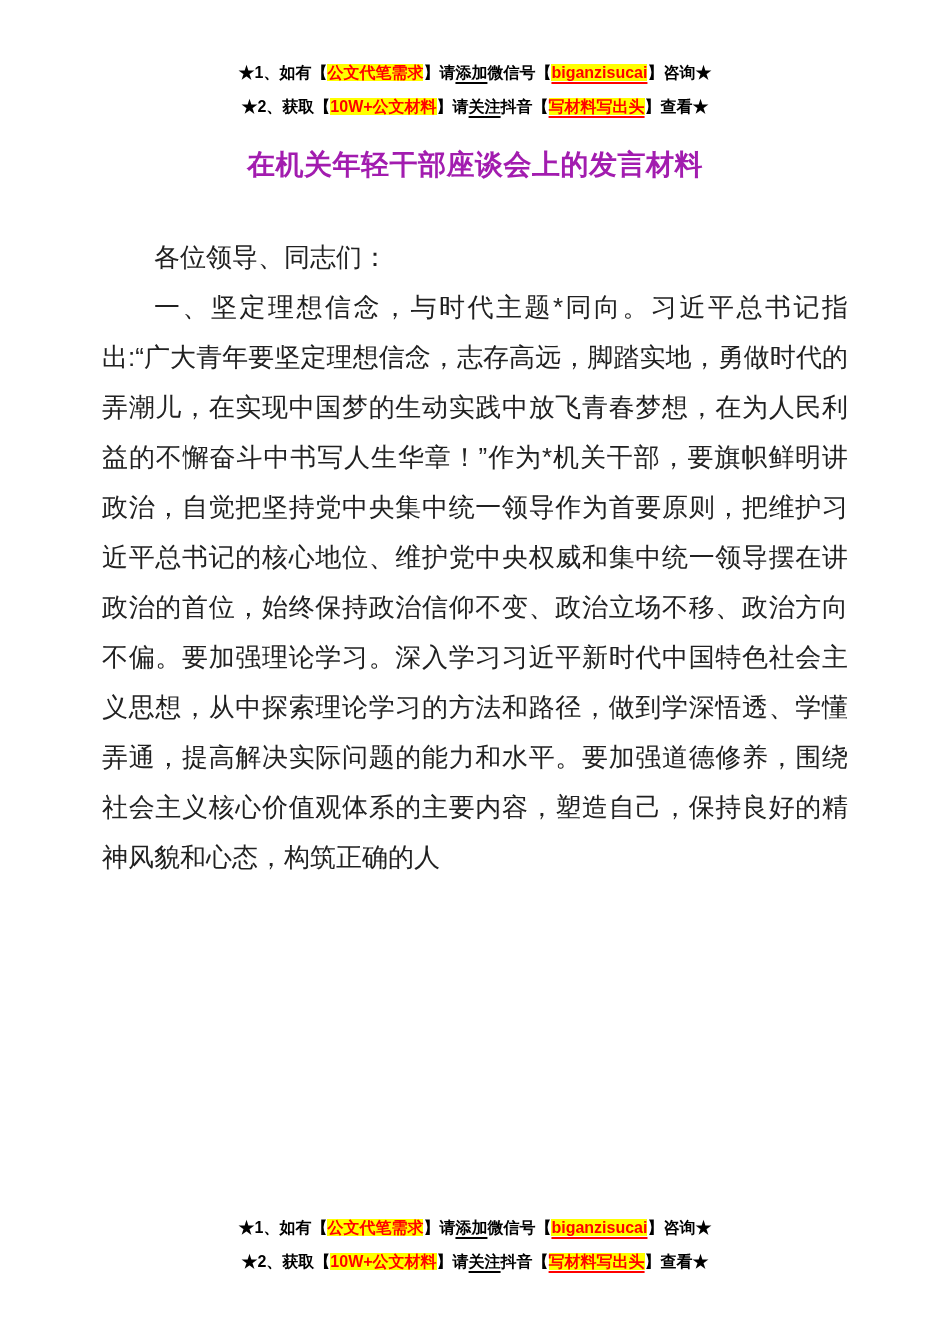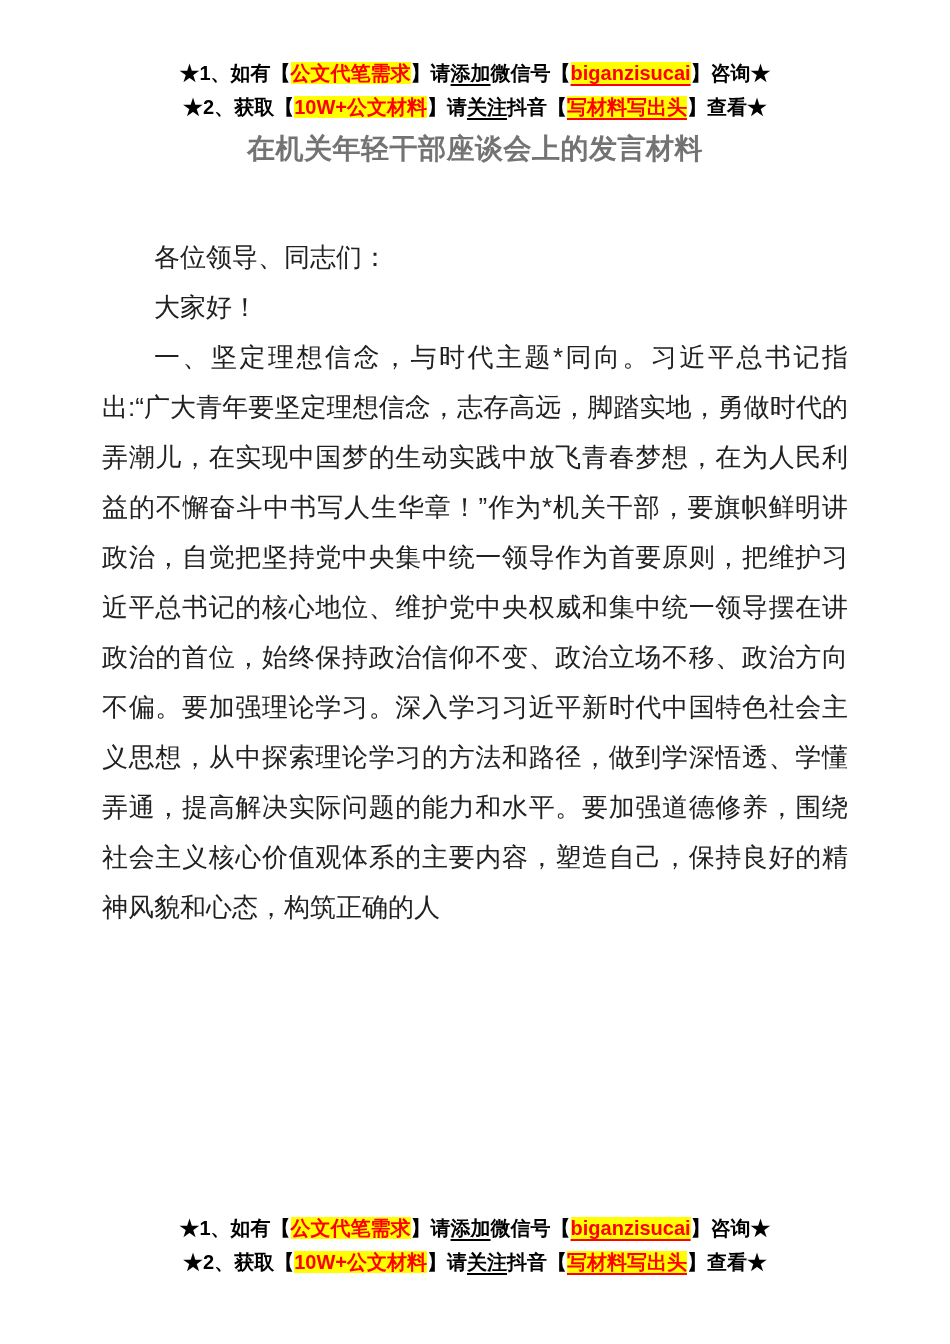--- a/index.html
+++ b/index.html
@@ -14,47 +14,47 @@
     background: #ffffff;
     font-family: "Liberation Sans", sans-serif;
     overflow: hidden;
   }
   
   .promo {
     position: absolute;
     left: 0;
     right: 0;
     text-align: center;
-    font-size: 20px;
+    font-size: 16px;
     line-height: 34px;
     font-weight: bold;
     color: #000000;
     white-space: nowrap;
   }
   .promo-top { top: 56px; }
   .promo-bottom { top: 1211px; }
   .hl-red {
     color: #ff0000;
     background: #ffff00;
   }
   .u {
     text-decoration: underline;
     text-decoration-thickness: 2px;
     text-underline-offset: 4px;
   }
   
   .doc-title {
     position: absolute;
-    top: 130px;
+    top: 146px;
     left: 0;
     right: 0;
     text-align: center;
     font-size: 28px;
     font-weight: bold;
-    color: #737373;
+    color: #a21caf;
     letter-spacing: 0.5px;
   }
   
   .doc-body {
     position: absolute;
     top: 232px;
     left: 102px;
     right: 102px;
     font-size: 26px;
     line-height: 50px;
@@ -73,21 +73,20 @@
 
   <div class="promo promo-top">
     <div class="promo-line"><span>★1、如有【</span><span class="hl-red">公文代笔需求</span><span>】请</span><span class="u">添加</span><span>微信号【</span><span class="hl-red u">biganzisucai</span><span>】咨询★</span></div>
     <div class="promo-line"><span>★2、获取【</span><span class="hl-red">10W+公文材料</span><span>】请</span><span class="u">关注</span><span>抖音【</span><span class="hl-red u">写材料写出头</span><span>】查看★</span></div>
   </div>
 
   <div class="doc-title">在机关年轻干部座谈会上的发言材料</div>
 
   <div class="doc-body">
     <p>各位领导、同志们：</p>
-    <p>大家好！</p>
     <p>一、坚定理想信念，与时代主题*同向。习近平总书记指出:“广大青年要坚定理想信念，志存高远，脚踏实地，勇做时代的弄潮儿，在实现中国梦的生动实践中放飞青春梦想，在为人民利益的不懈奋斗中书写人生华章！”作为*机关干部，要旗帜鲜明讲政治，自觉把坚持党中央集中统一领导作为首要原则，把维护习近平总书记的核心地位、维护党中央权威和集中统一领导摆在讲政治的首位，始终保持政治信仰不变、政治立场不移、政治方向不偏。要加强理论学习。深入学习习近平新时代中国特色社会主义思想，从中探索理论学习的方法和路径，做到学深悟透、学懂弄通，提高解决实际问题的能力和水平。要加强道德修养，围绕社会主义核心价值观体系的主要内容，塑造自己，保持良好的精神风貌和心态，构筑正确的人</p>
   </div>
 
   <div class="promo promo-bottom">
     <div class="promo-line"><span>★1、如有【</span><span class="hl-red">公文代笔需求</span><span>】请</span><span class="u">添加</span><span>微信号【</span><span class="hl-red u">biganzisucai</span><span>】咨询★</span></div>
     <div class="promo-line"><span>★2、获取【</span><span class="hl-red">10W+公文材料</span><span>】请</span><span class="u">关注</span><span>抖音【</span><span class="hl-red u">写材料写出头</span><span>】查看★</span></div>
   </div>
 
 </div>
 

